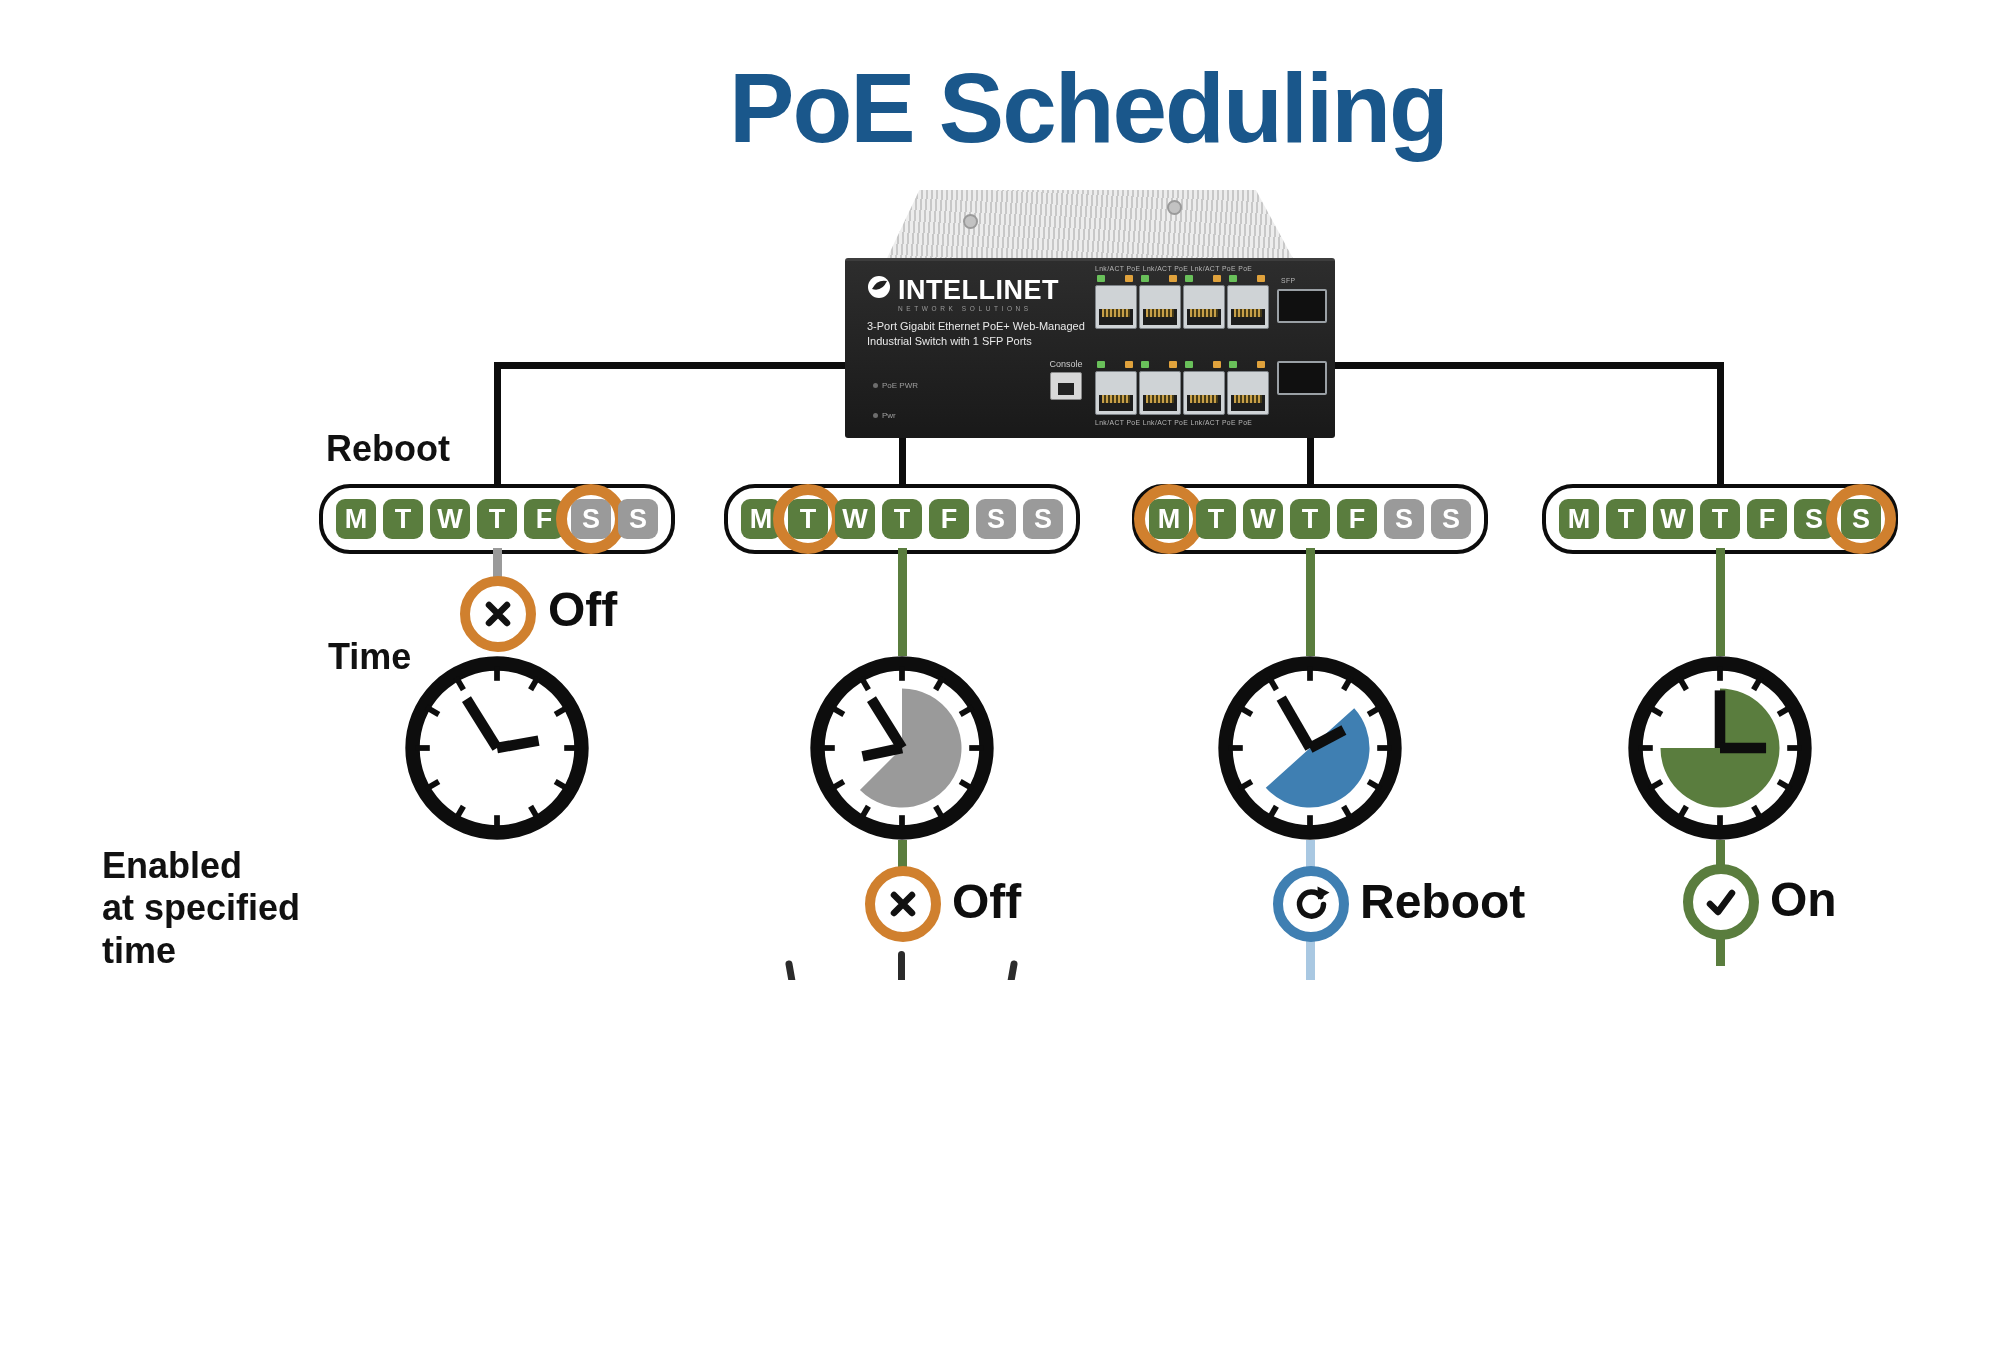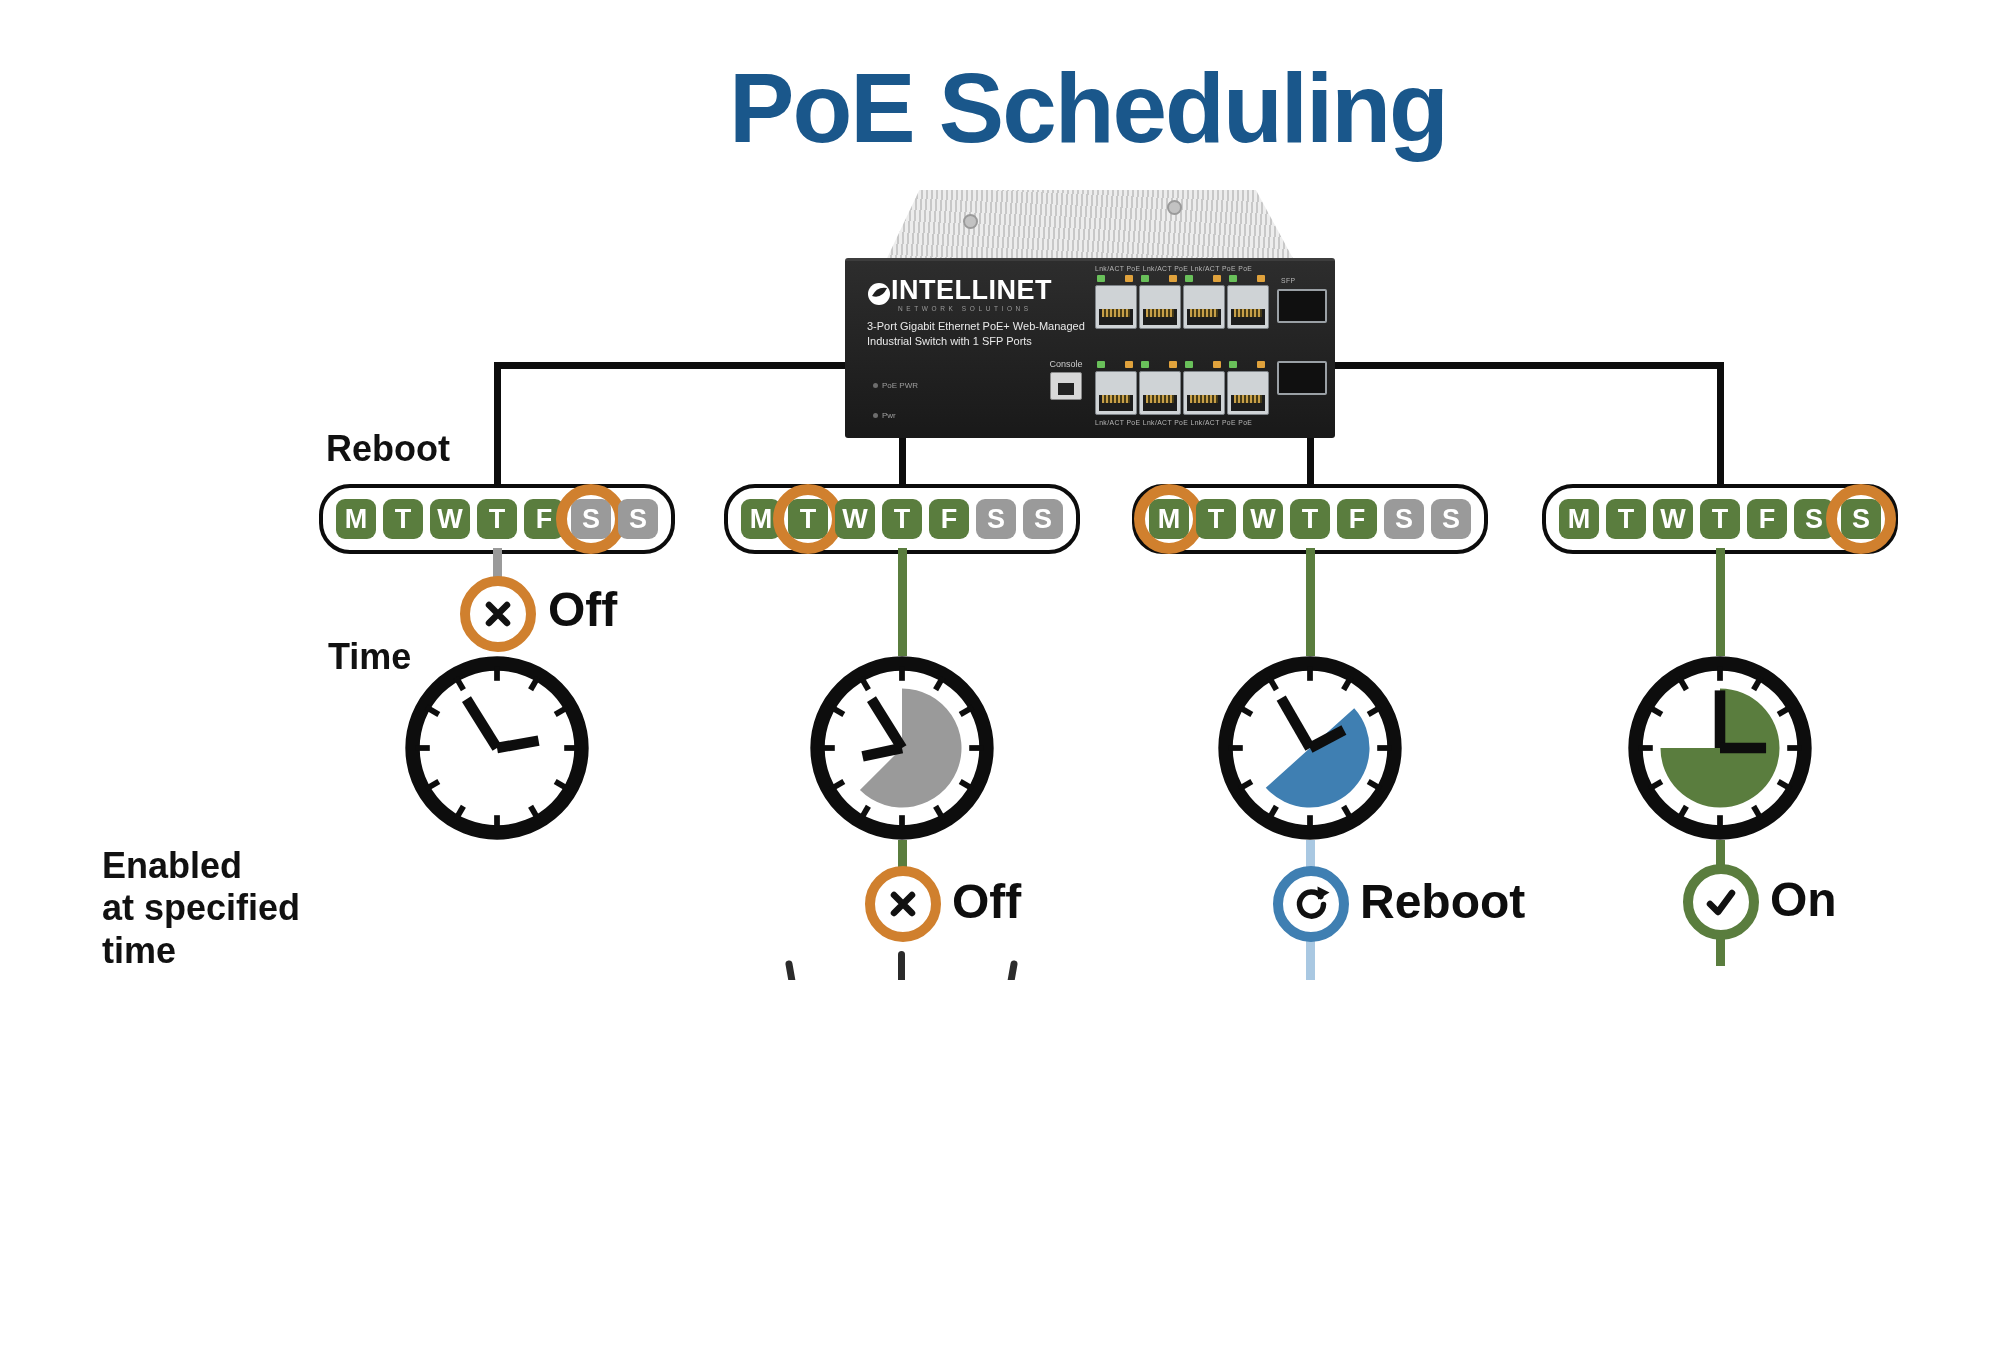--- a/index.html
+++ b/index.html
@@ -29,21 +29,21 @@
   .clock{width:192px;height:192px;top:652px;}
   
   .switch{left:845px;top:190px;width:490px;height:245px;}
   .swTop{position:absolute;left:8px;top:0;width:474px;height:70px;
          clip-path:polygon(7% 100%,93% 100%,85% 0,14% 0);
          background:repeating-linear-gradient(95deg,#ededed 0 3px,#c8c8c8 3px 5px);}
   .screw{position:absolute;width:11px;height:11px;border-radius:50%;background:#c2c2c2;
          border:2px solid #9a9a9a;}
   .swFront{position:absolute;left:0;top:68px;width:490px;height:177px;border-radius:3px;
            background:linear-gradient(#2d2d2d,#191919);border-top:3px solid #3d3d3d;}
-  .brandRow{position:absolute;left:22px;top:14px;display:flex;align-items:flex-end;}
+  .brandRow{position:absolute;left:22px;top:14px;display:flex;align-items:flex-start;gap:7px;}
   .brandTxt{color:#fff;font-weight:800;font-size:27px;letter-spacing:.5px;}
   .brandTag{position:absolute;left:53px;top:44px;color:#9a9a9a;font-size:6.5px;letter-spacing:3.6px;}
   .swDesc{position:absolute;left:22px;top:58px;width:250px;color:#e9e9e9;font-size:11px;line-height:1.4;}
   .ledLbl{color:#9f9f9f;font-size:8px;display:flex;align-items:center;gap:4px;}
   .ledDot{width:5px;height:5px;border-radius:50%;background:#6d6d6d;display:inline-block;}
   .portLabels{position:absolute;color:#b7b7b7;font-size:6.8px;letter-spacing:.4px;white-space:nowrap;}
   .console{position:absolute;left:198px;top:98px;width:46px;text-align:center;}
   .consoleLbl{color:#cdcdcd;font-size:9px;}
   .consoleJack{margin:3px auto 0;width:30px;height:26px;background:#d8d8d8;border:1px solid #888;
                border-radius:2px;position:relative;}

